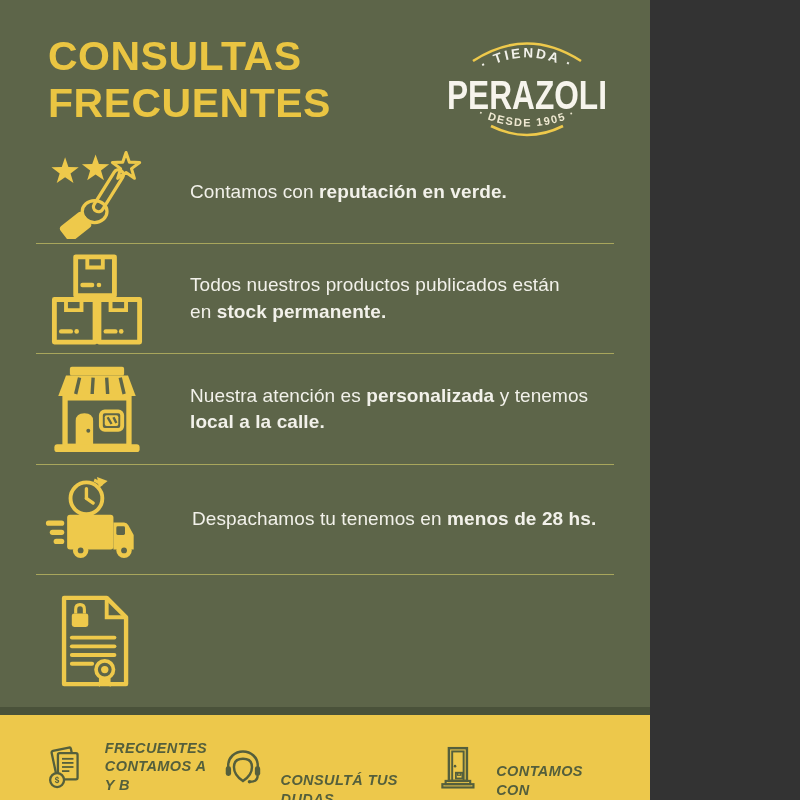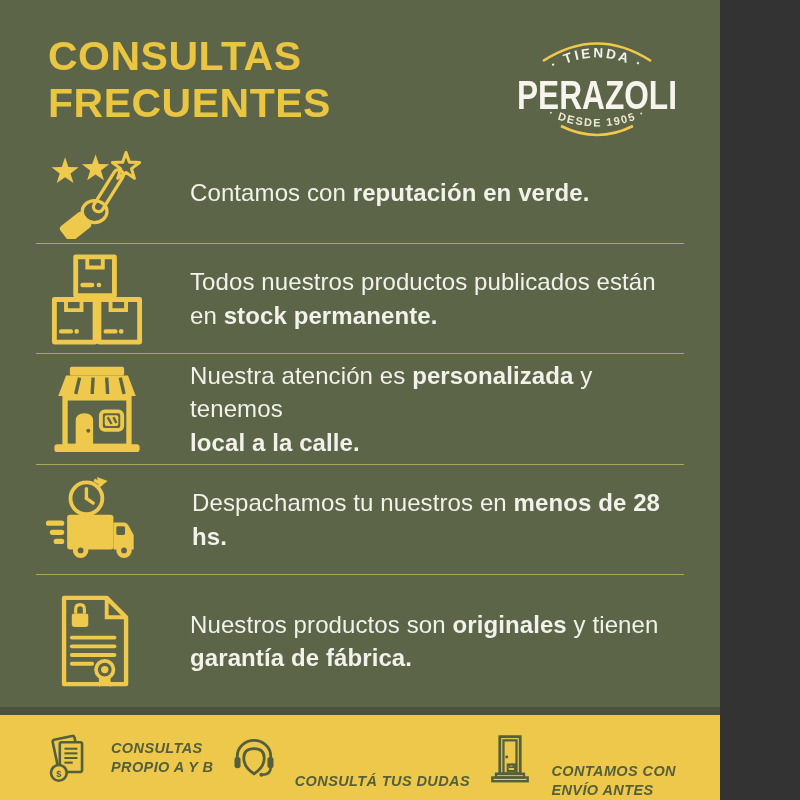--- a/index.html
+++ b/index.html
@@ -1,17 +1,17 @@
 <!DOCTYPE html>
 <html><head>
 <meta charset="utf-8">
 <style>
   html,body{margin:0;padding:0;background:#333;}
   .page{
-    position:relative;width:720px;height:800px;overflow:hidden;
+    position:relative;width:650px;height:800px;overflow:hidden;
     background:#5d6549;
     font-family:"Liberation Sans", sans-serif;
     display:flex;flex-direction:column;
   }
   
   .header{
     height:142px;flex:0 0 auto;
     display:flex;align-items:center;justify-content:space-between;
     padding:18px 38px 0 48px;box-sizing:border-box;
   }
@@ -29,21 +29,21 @@
   .row:nth-of-type(1){height:102px;}
   .row:nth-of-type(2){height:110px;}
   .row:nth-of-type(3){height:111px;}
   .row:nth-of-type(4){height:110px;}
   .row:nth-of-type(5){height:132px;border-bottom:none;}
   .icon-box{
     flex:0 0 106px;height:96px;margin-left:8px;margin-right:40px;
     display:flex;align-items:center;justify-content:center;
   }
   .row-text{
-    margin:0;font-size:24px;line-height:1.38;color:#f2f1ea;
+    margin:0;font-size:19px;line-height:1.38;color:#f2f1ea;
     letter-spacing:.1px;
   }
   .row-text .b{font-weight:bold;}
   
   .footer-shadow{flex:0 0 8px;background:#4a523a;}
   .footer{
     flex:0 0 85px;background:#edc84b;
     display:flex;align-items:center;justify-content:space-between;
     padding:0 44px;box-sizing:border-box;
   }
@@ -153,62 +153,61 @@
           <rect x="6" y="57.5" width="15" height="5.5" rx="2.7" fill="#eec94b"></rect>
           <rect x="10" y="67" width="11" height="5.5" rx="2.7" fill="#eec94b"></rect>
           <path d="M72,50 H83 Q86,50 87.5,53 L93,63 V78 H72 Z" fill="#eec94b"></path>
           <rect x="75" y="54" width="9" height="9" rx="1.5" fill="#5d6549"></rect>
           <circle cx="38" cy="79" r="8" fill="#eec94b"></circle>
           <circle cx="38" cy="79" r="3" fill="#5d6549"></circle>
           <circle cx="83" cy="79" r="8" fill="#eec94b"></circle>
           <circle cx="83" cy="79" r="3" fill="#5d6549"></circle>
         </svg>
       </div>
-      <p class="row-text"><span>Despachamos tu nuestros en </span><span class="b">menos de 28 hs.</span></p>
+      <p class="row-text"><span>Despachamos tu tenemos en </span><span class="b">menos de 28 hs.</span></p>
     </section>
 
     <section class="row">
       <div class="icon-box">
         <svg width="98" height="94" viewBox="0 0 100 97">
           <path d="M16,4 H60 L80,24 V93 H16 Z" fill="none" stroke="#eec94b" stroke-width="4.5" stroke-linejoin="round"></path>
           <path d="M60,4 V24 H80" fill="none" stroke="#eec94b" stroke-width="4"></path>
           <rect x="24" y="20" width="17" height="14" rx="2.5" fill="#eec94b"></rect>
           <path d="M28,20 V16 Q28,11 32.5,11 Q37,11 37,16 V20" fill="none" stroke="#eec94b" stroke-width="3.2"></path>
           <line x1="24" y1="45" x2="68" y2="45" stroke="#eec94b" stroke-width="4" stroke-linecap="round"></line>
           <line x1="24" y1="54" x2="68" y2="54" stroke="#eec94b" stroke-width="4" stroke-linecap="round"></line>
           <line x1="24" y1="63" x2="68" y2="63" stroke="#eec94b" stroke-width="4" stroke-linecap="round"></line>
           <line x1="24" y1="72" x2="45" y2="72" stroke="#eec94b" stroke-width="4" stroke-linecap="round"></line>
           <polygon points="52,84 52,96 58,91 64,96 64,84" fill="#eec94b"></polygon>
           <circle cx="58" cy="78" r="9" fill="#5d6549" stroke="#eec94b" stroke-width="3.8"></circle>
           <circle cx="58" cy="78" r="3.8" fill="#eec94b"></circle>
         </svg>
       </div>
-      <p class="row-text"><span>Nuestros productos son </span><span class="b">originales</span><span> y tienen</span><br><span class="b">garantía de fábrica.</span></p>
     </section>
 
   </div>
 
   <div class="footer-shadow"></div>
 
   <div class="footer">
 
     <div class="footer-item">
       <svg width="52" height="52" viewBox="0 0 56 56">
         <rect x="12" y="6" width="24" height="32" rx="2" transform="rotate(-12 24 22)" fill="none" stroke="#545f3c" stroke-width="2.8"></rect>
         <rect x="17" y="11" width="24" height="32" rx="2" fill="#edc84b" stroke="#545f3c" stroke-width="2.8"></rect>
         <line x1="22" y1="18" x2="36" y2="18" stroke="#545f3c" stroke-width="2.2"></line>
         <line x1="22" y1="23" x2="36" y2="23" stroke="#545f3c" stroke-width="2.2"></line>
         <line x1="22" y1="28" x2="36" y2="28" stroke="#545f3c" stroke-width="2.2"></line>
         <line x1="22" y1="33" x2="31" y2="33" stroke="#545f3c" stroke-width="2.2"></line>
         <circle cx="16" cy="44" r="8.5" fill="#edc84b" stroke="#545f3c" stroke-width="2.8"></circle>
         <text x="16" y="48" text-anchor="middle" font-size="10" font-weight="bold" fill="#545f3c">$</text>
       </svg>
       <div class="footer-text left">
-        <span>CONSULTAS</span>
-        <span>PROPIO A Y B</span>
+        <span>FRECUENTES</span>
+        <span>CONTAMOS A Y B</span>
       </div>
     </div>
 
     <div class="footer-item">
       <svg width="52" height="52" viewBox="0 0 56 56">
         <path d="M10,32 V26 A18,17 0 0 1 46,26 V32" fill="none" stroke="#545f3c" stroke-width="3"></path>
         <rect x="7" y="27" width="6.5" height="12" rx="3" fill="#545f3c"></rect>
         <rect x="42.5" y="27" width="6.5" height="12" rx="3" fill="#545f3c"></rect>
         <path d="M17,28 Q17,18 28,18 Q39,18 39,28 Q39,38 28,45 Q17,38 17,28 Z" fill="none" stroke="#545f3c" stroke-width="3"></path>
         <path d="M46,38 Q46,46 37,46" fill="none" stroke="#545f3c" stroke-width="2.8"></path>

